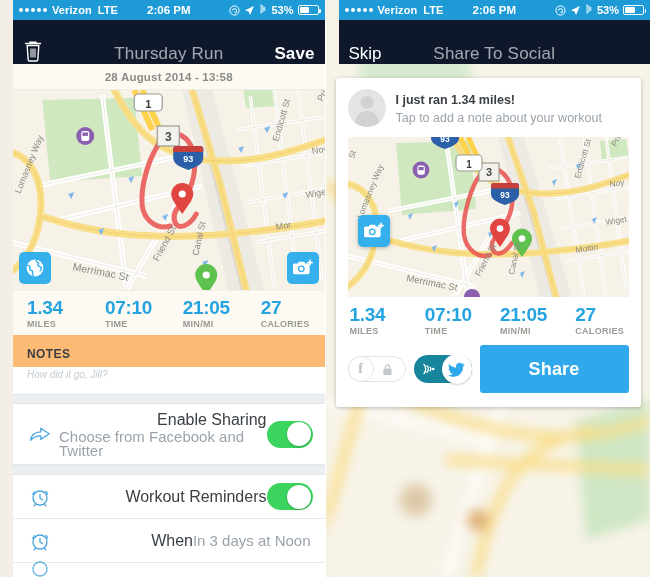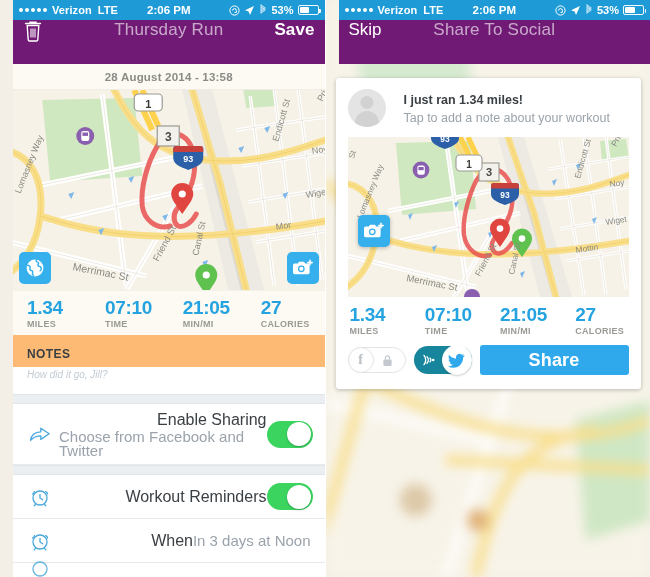--- a/index.html
+++ b/index.html
@@ -26,22 +26,22 @@
   .sb-time{position:absolute;left:0;right:0;text-align:center;font-size:11.5px;font-weight:bold;pointer-events:none;}
   .sb-right{margin-left:auto;display:flex;align-items:center;gap:4px;z-index:2;}
   .sb-right svg{display:block;}
   .sb-batt-text{font-size:11px;font-weight:bold;}
   .battery{width:21px;height:9.5px;border:1px solid rgba(255,255,255,.95);border-radius:2px;position:relative;box-sizing:border-box;}
   .battery:after{content:"";position:absolute;right:-3px;top:2.5px;width:1.5px;height:4px;background:rgba(255,255,255,.95);border-radius:0 1px 1px 0;}
   .battery i{position:absolute;left:1px;top:1px;bottom:1px;width:52%;background:#fff;border-radius:1px;display:block;}
 
   
   .navbar{
-    position:relative;height:44px;background:#701a75;
-    display:flex;align-items:flex-start;padding:0 10px;box-sizing:border-box;z-index:35;
+    position:relative;height:44px;background:#0f172a;
+    display:flex;align-items:flex-end;padding:0 10px;box-sizing:border-box;z-index:35;
   }
   .nav-title{
     position:absolute;left:0;right:0;text-align:center;
     color:rgba(255,255,255,.62);font-size:17px;font-weight:normal;letter-spacing:.2px;
     pointer-events:none;
   }
   .nav-left{display:flex;align-items:center;z-index:2;}
   .nav-right{margin-left:auto;z-index:2;}
   .nav-action{color:#fff;font-size:17px;font-weight:bold;letter-spacing:.1px;}
   .nav-text{color:#fff;font-size:17px;}
@@ -96,21 +96,21 @@
     box-shadow:0 1px 2px rgba(0,0,0,.25);display:block;
   }
 
   
   .blurbg{position:absolute;left:0;right:0;top:0;bottom:0;overflow:hidden;}
   .card{
     position:absolute;left:10px;top:78px;width:305px;
     background:#fff;border-radius:3px;box-shadow:0 1px 4px rgba(0,0,0,.25);
     overflow:hidden;z-index:10;
   }
-  .card-head{display:flex;padding:11px 12px 8px;gap:8px;}
+  .card-head{display:flex;padding:11px 12px 8px;}
   .avatar{
     width:38px;height:38px;border-radius:50%;background:#e4e4e4;flex:0 0 38px;position:relative;overflow:hidden;
   }
   .avatar .head{position:absolute;left:50%;top:7px;width:13px;height:13px;border-radius:50%;background:#d2d2d2;transform:translateX(-50%);}
   .avatar .body{position:absolute;left:50%;top:22px;width:24px;height:20px;border-radius:12px 12px 0 0;background:#d2d2d2;transform:translateX(-50%);}
   .card-head-txt{padding-left:10px;padding-top:1px;}
   .c-title{color:#3b4045;font-size:12.5px;font-weight:bold;line-height:16px;}
   .c-sub{color:#9aa3ab;font-size:12.5px;line-height:16px;margin-top:2px;max-width:215px;}
   .card-map{position:relative;height:160px;margin:2px 12px 0;overflow:hidden;}
   .card-stats{display:flex;align-items:center;height:42px;padding:2px 2px 0;}
@@ -129,21 +129,21 @@
   .twtog{
     width:58px;height:28px;border-radius:14px;background:#17869c;
     display:flex;align-items:center;flex:0 0 58px;position:relative;box-sizing:border-box;
   }
   .twtog .waves{margin-left:7px;display:flex;align-items:center;}
   .twtog .knob{
     position:absolute;right:0;top:-1px;width:30px;height:30px;border-radius:50%;background:#fff;
     display:flex;align-items:center;justify-content:center;box-shadow:0 1px 2px rgba(0,0,0,.2);
   }
   .sharebtn{
-    margin-left:auto;flex:1;height:30px;background:#30a8ec;border-radius:3px;
+    margin-left:auto;flex:1;height:48px;background:#30a8ec;border-radius:3px;
     display:flex;align-items:center;justify-content:center;
     color:#fff;font-size:18px;font-weight:bold;letter-spacing:.2px;
   }
 
   
   .mapsvg{position:absolute;inset:0;width:100%;height:100%;display:block;}
   .mapbtn{
     position:absolute;width:32px;height:32px;border-radius:5px;background:#35b0ec;
     display:flex;align-items:center;justify-content:center;z-index:5;
   }

